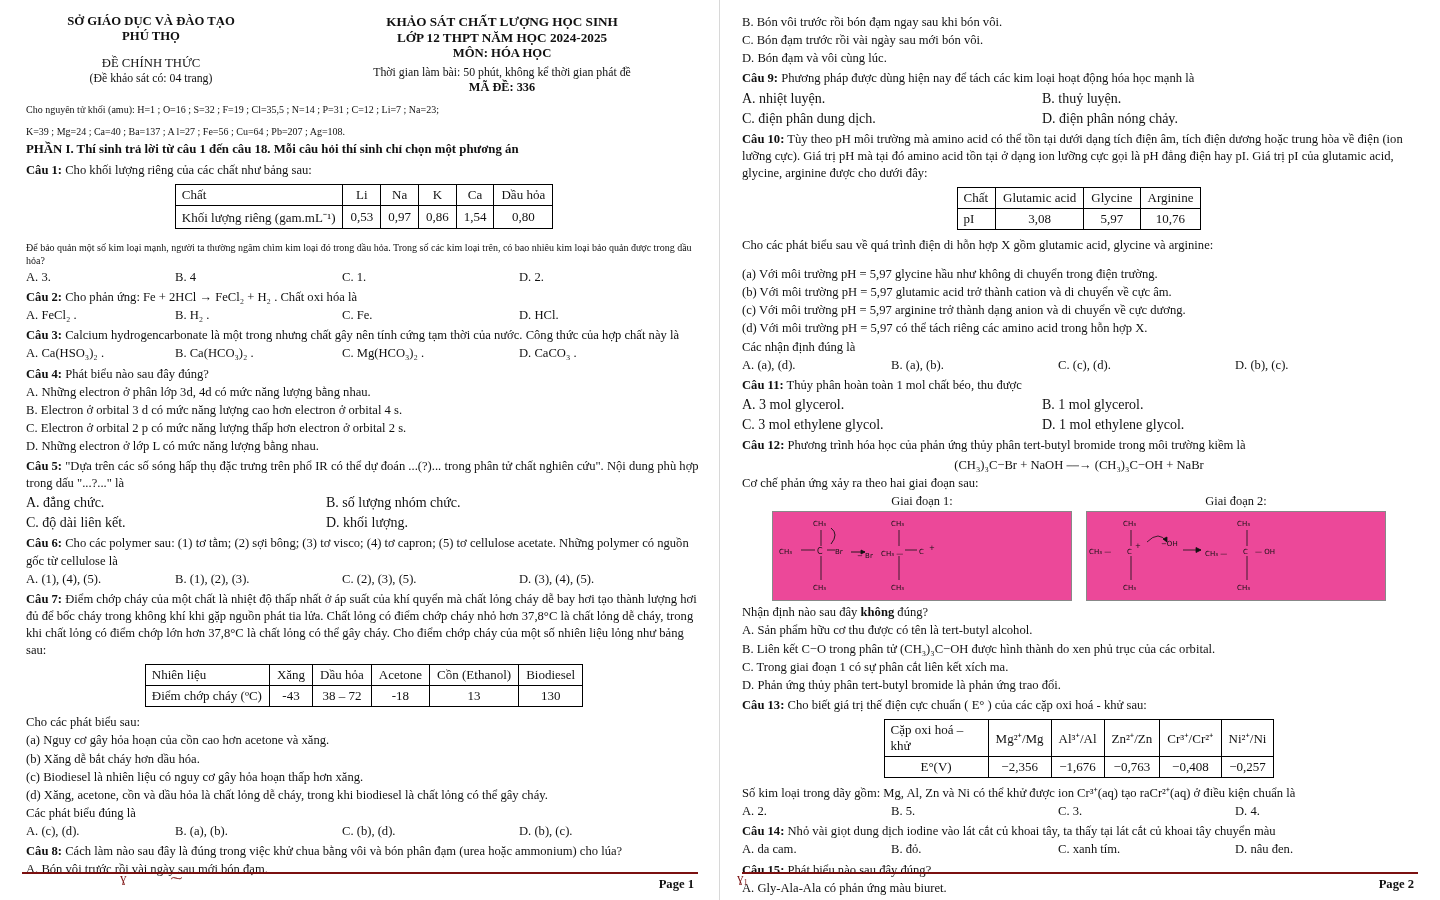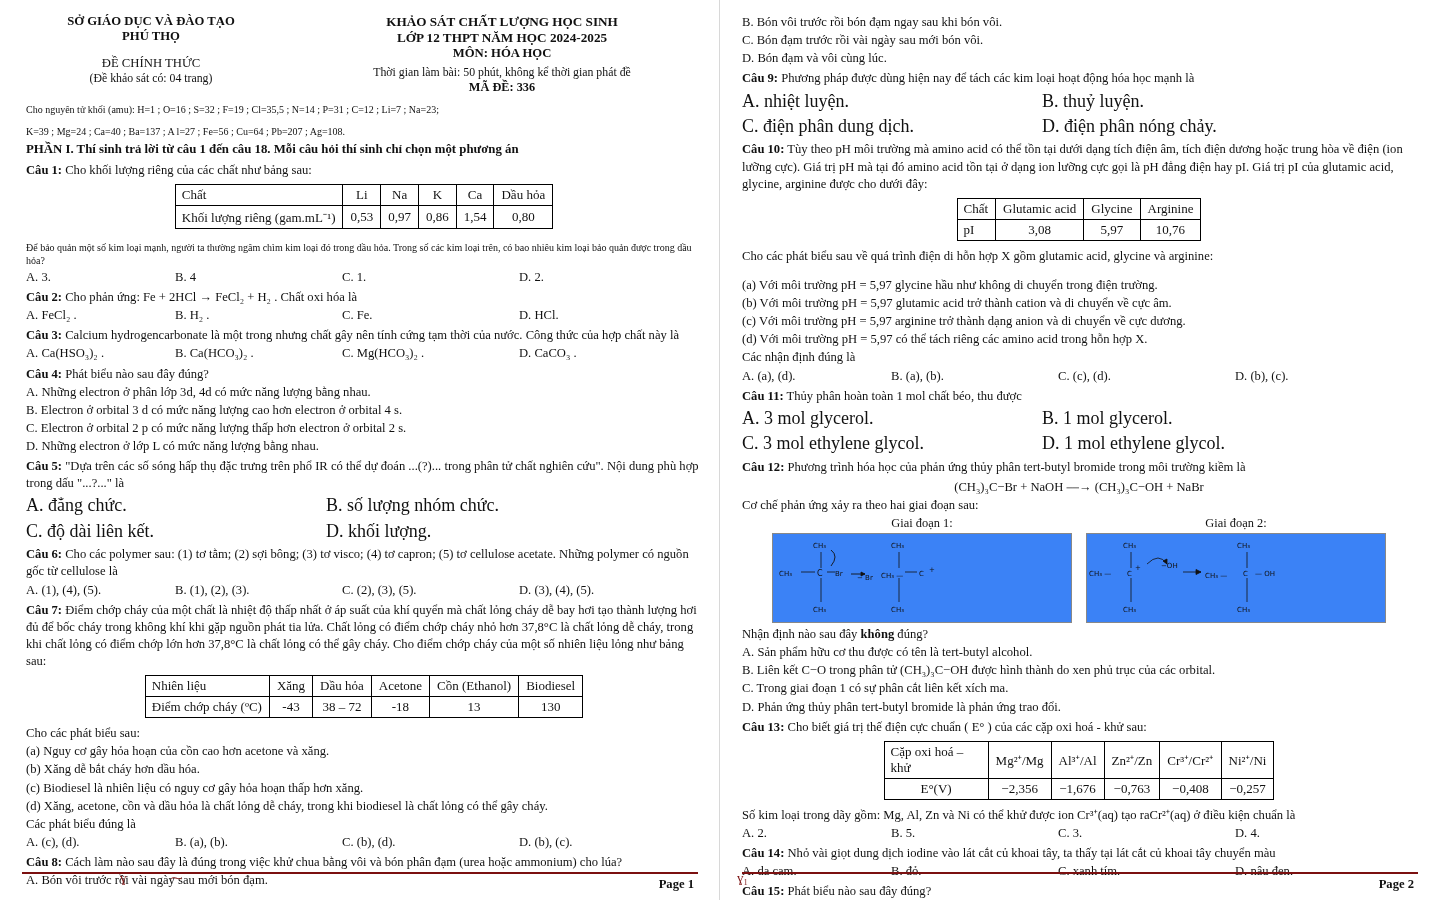--- a/index.html
+++ b/index.html
@@ -27,36 +27,36 @@
   .mt8{margin-top:8px;}
   .para{font-size:10px;line-height:1.36;margin-top:8px;text-align:left;}
   .q{font-size:12.6px;line-height:1.36;margin-top:3px;}
   .qlabel{font-weight:bold;}
   .opts4{display:flex;font-size:12.6px;line-height:1.36;margin-top:1px;gap:17px;}
   .opts4 > div{flex:0 0 auto;}
   .o1{width:132px;}
   .o2{width:150px;}
   .o3{width:160px;}
   .o4{width:auto;}
-  .opts2{display:flex;font-size:18px;line-height:1.36;margin-top:1px;}
+  .opts2{display:flex;font-size:14px;line-height:1.36;margin-top:1px;}
   .opts2 > div:first-child{width:300px;}
   table.tbl{border-collapse:collapse;margin:5px auto 4px auto;font-size:13px;}
   table.tbl td{border:1px solid #000;padding:2px 7px;text-align:center;white-space:nowrap;}
   table.tbl td.lbl{text-align:left;padding-left:6px;}
   .footer{position:absolute;bottom:8px;left:0;width:100%;}
   .footrule{border-top:2px solid #7b1010;margin:0 22px;}
   .pagenum{font-weight:bold;font-size:12.6px;text-align:right;padding:3px 26px 0 0;margin-left:8px;}
   .scribble{position:absolute;bottom:14px;left:120px;color:#7b1010;font-size:13px;font-family:"Liberation Serif",serif;}
   .scribble2{position:absolute;bottom:14px;left:170px;color:#7b1010;font-size:13px;}
   .divider{position:absolute;left:719px;top:0;width:1px;height:900px;background:#d8d8d8;}
   .eqn{text-align:center;font-size:12.6px;margin:4px 0 2px 0;}
   .mech{display:flex;justify-content:center;gap:14px;margin-top:2px;}
   .mech-box{width:300px;}
   .mech-title{text-align:center;font-size:12.4px;}
-  .mech-img{border:1px solid #888;background:#3b82f6;height:88px;position:relative;margin-top:2px;overflow:hidden;}
+  .mech-img{border:1px solid #888;background:#ec4899;height:88px;position:relative;margin-top:2px;overflow:hidden;}
   .mech-img svg{display:block;}
   .tblwrap{display:flex;justify-content:center;}
 </style>
 </head>
 <body>
 
 <div class="sheet">
 
   <div class="page left">
 

